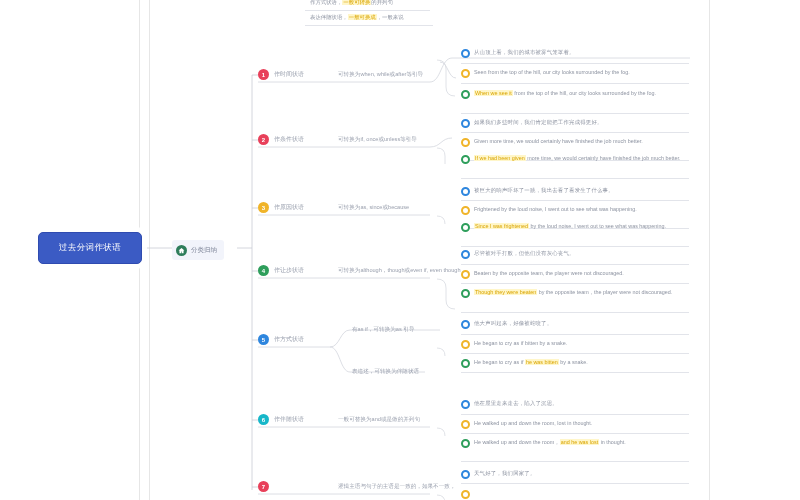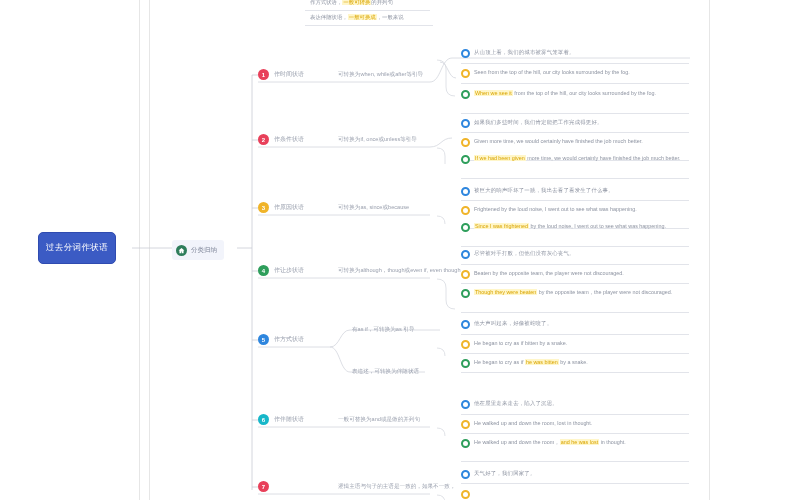--- a/index.html
+++ b/index.html
@@ -10,21 +10,21 @@
 
   
   .vrule { position:absolute; top:0; bottom:0; width:1px; background:#e6e6e6; }
 
   
   #wires { position:absolute; left:0; top:0; width:800px; height:500px; }
 
   
   .root-node{
     position:absolute; left:38px; top:232px;
-    width:78px; height:32px;
+    width:104px; height:32px;
     background:#3b5bc4; border:1.5px solid #2f4bb0; border-radius:5px;
     color:#fff; font-size:8.5px; letter-spacing:.4px;
     display:flex; align-items:center; justify-content:center;
     box-shadow:0 0 0 5px rgba(255,255,255,.9);
   }
   
   .l2-node{
     position:absolute; left:172px; top:240px;
     height:20px; padding:0 7px 0 4px;
     background:#f2f4fb; border-radius:3px;

